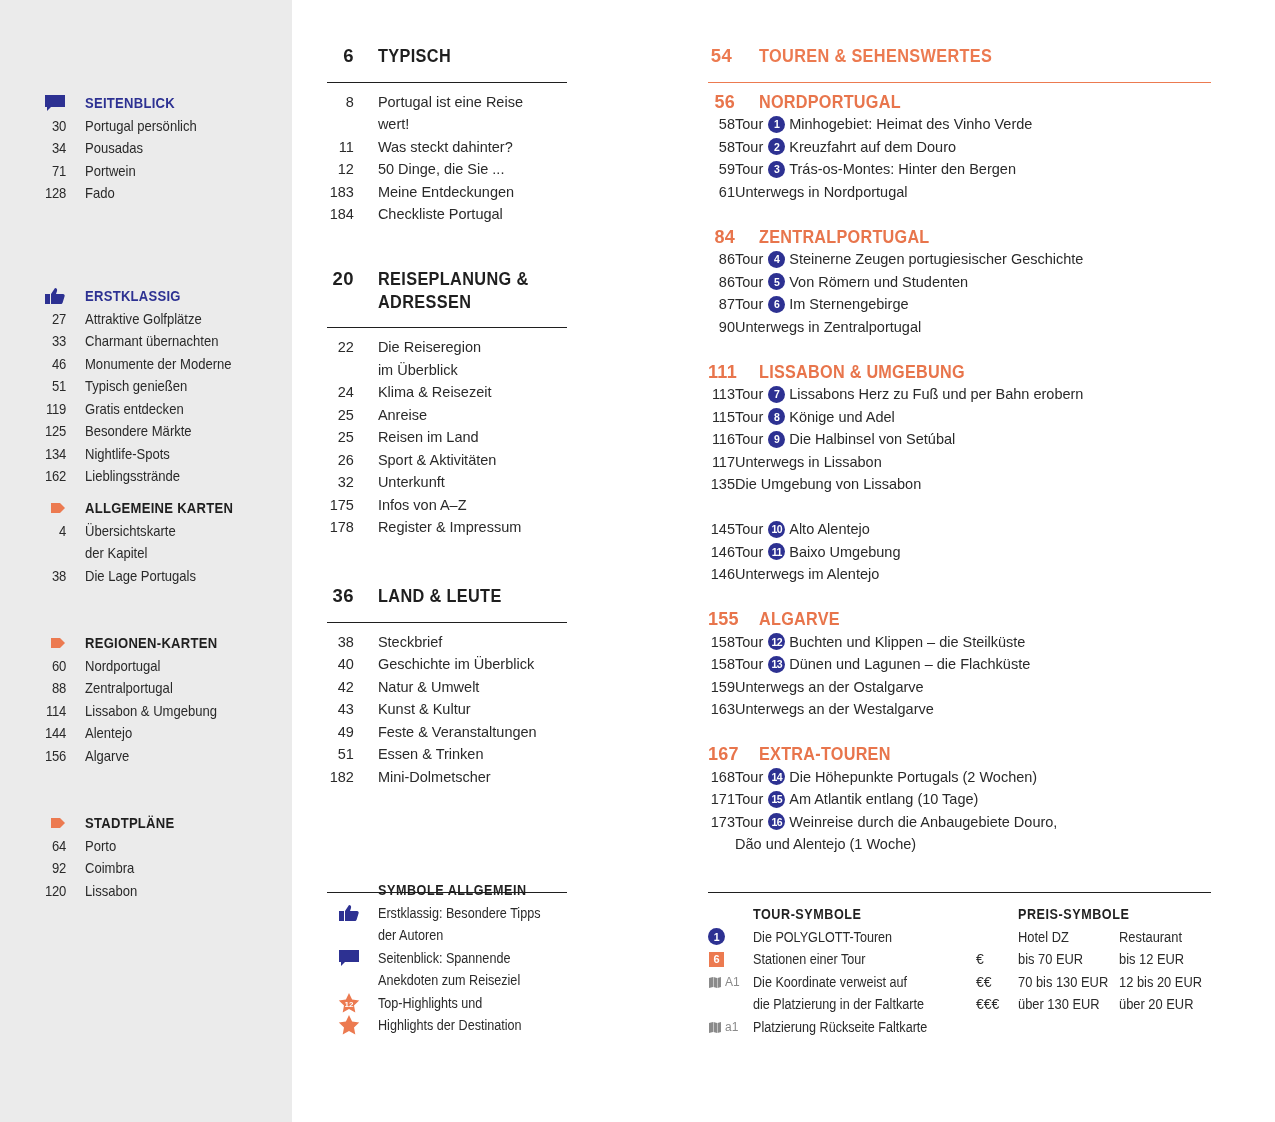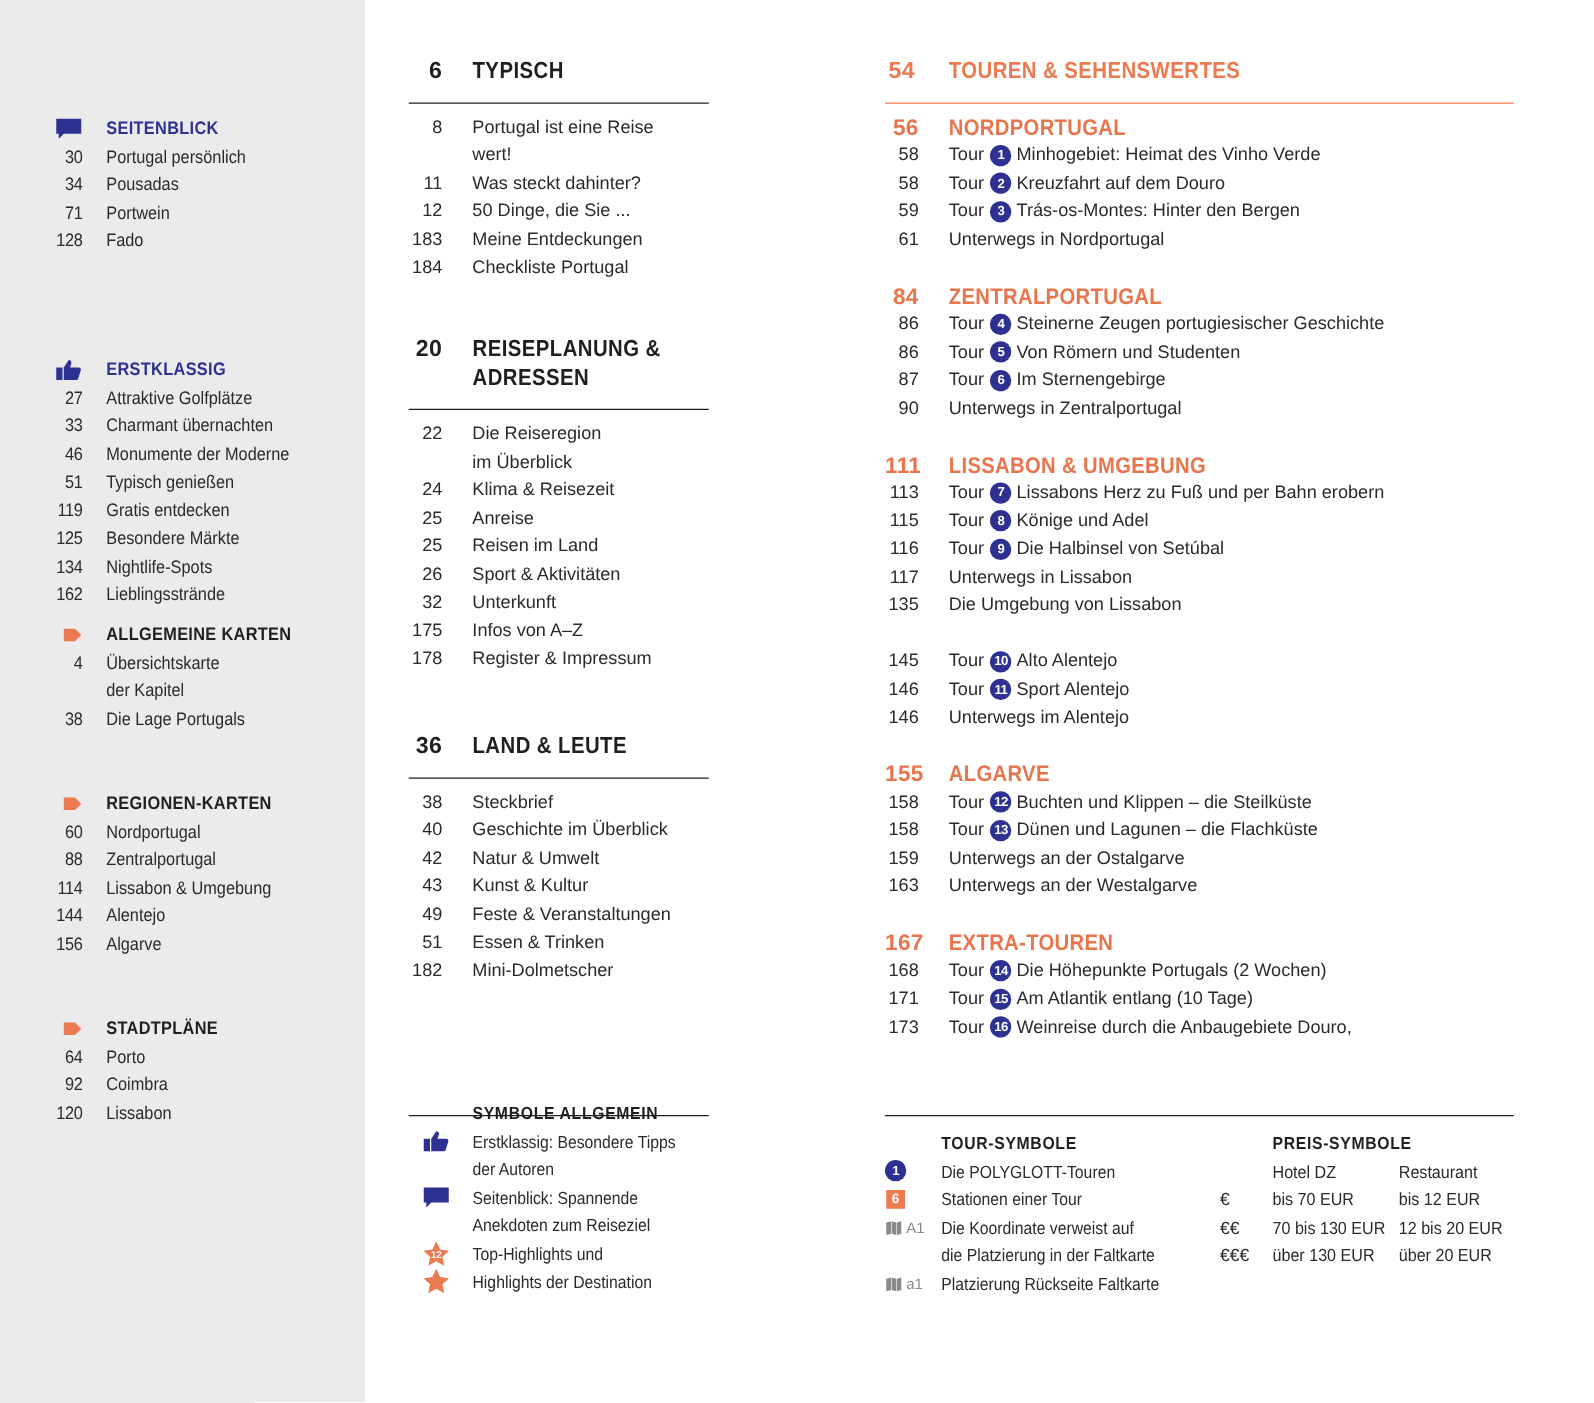--- a/index.html
+++ b/index.html
@@ -33,21 +33,21 @@
   .rcol { position: absolute; left: 708px; width: 503px; }
   .rsec-head { display: flex; font-size: 18.5px; font-weight: bold; color: #ec7a50; letter-spacing: 0.4px; line-height: 22.5px; }
   .rsec-head .num { width: 27px; text-align: center; }
   .rsec-head .ttl { margin-left: 24px; transform: scaleX(0.88); transform-origin: left top; white-space: nowrap; }
   .orule { height: 1px; background: #ec7a50; width: 503px; }
   .subhead { display: flex; font-size: 18px; font-weight: bold; color: #e8754c; line-height: 22.5px; letter-spacing: 0.3px; }
   .subhead .num { width: 27px; text-align: right; }
   .subhead .ttl { margin-left: 24px; transform: scaleX(0.9); transform-origin: left center; white-space: nowrap; }
   .rrow { display: flex; font-size: 14.5px; line-height: 22.5px; color: #2a2a2a; }
   .rrow .num { width: 27px; text-align: right; }
-  .rrow .txt { margin-left: 24px; white-space: nowrap; display: flex; align-items: center; }
+  .rrow .txt { white-space: nowrap; display: flex; align-items: center; }
   .badge { display: inline-flex; width: 17px; height: 17px; border-radius: 50%; background: #2d3192; color: #fff; font-size: 10.5px; font-weight: bold; align-items: center; justify-content: center; margin: 0 4px 0 5px; letter-spacing: -0.5px; }
   .rgap { height: 22.5px; }
 
   
   .legend-rule { position: absolute; height: 1px; background: #1f1f1f; }
   .leg { position: absolute; font-size: 14px; color: #2a2a2a; line-height: 22.5px; }
   .leg .row { display: flex; align-items: center; height: 22.5px; }
   .leg .lhead { font-weight: bold; letter-spacing: 0.6px; color: #1f1f1f; transform: scaleX(0.9); transform-origin: left center; white-space: nowrap; }
   .leg .ico { width: 40px; display: flex; justify-content: center; align-items: center; }
   .leg .t { white-space: nowrap; transform: scaleX(0.9); transform-origin: left center; }
@@ -447,21 +447,21 @@
         <span>Tour</span>
         <span class="badge">10</span>
         <span>Alto Alentejo</span>
       </span>
     </div>
   <div class="rrow">
       <span class="num">146</span>
       <span class="txt">
         <span>Tour</span>
         <span class="badge">11</span>
-        <span>Sport Alentejo</span>
+        <span>Baixo Umgebung</span>
       </span>
     </div>
   <div class="rrow">
       <span class="num">146</span>
       <span class="txt">Unterwegs im Alentejo</span>
     </div>
   <div class="rgap"></div>
 
   <div class="subhead">
       <span class="num">155</span>
@@ -513,20 +513,24 @@
         <span>Am Atlantik entlang (10 Tage)</span>
       </span>
     </div>
   <div class="rrow">
       <span class="num">173</span>
       <span class="txt">
         <span>Tour</span>
         <span class="badge">16</span>
         <span>Weinreise durch die Anbaugebiete Douro,</span>
       </span>
+    </div>
+  <div class="rrow">
+      <span class="num"></span>
+      <span class="txt">Dão und Alentejo (1 Woche)</span>
     </div>
 </div>
 
 <div class="legend-rule" style="left:327px; top:892px; width:240px;"></div>
 <div class="legend-rule" style="left:708px; top:892px; width:503px;"></div>
 
 <div class="leg" style="left:329px; top:879px; width:240px;">
   <div class="row">
       <span class="ico"></span>
       <span class="lhead" style="margin-left:9px">SYMBOLE ALLGEMEIN</span>

